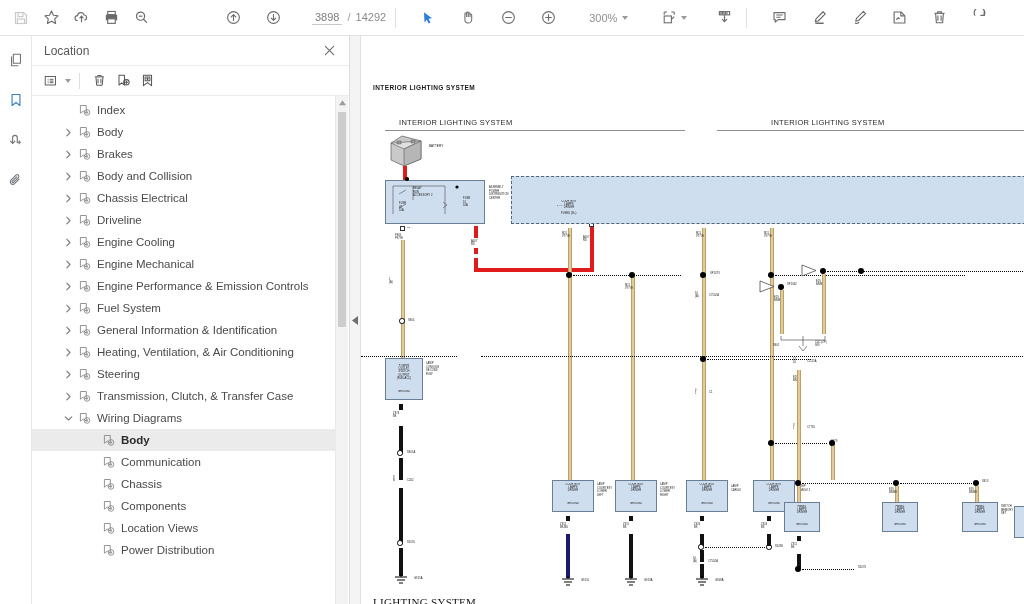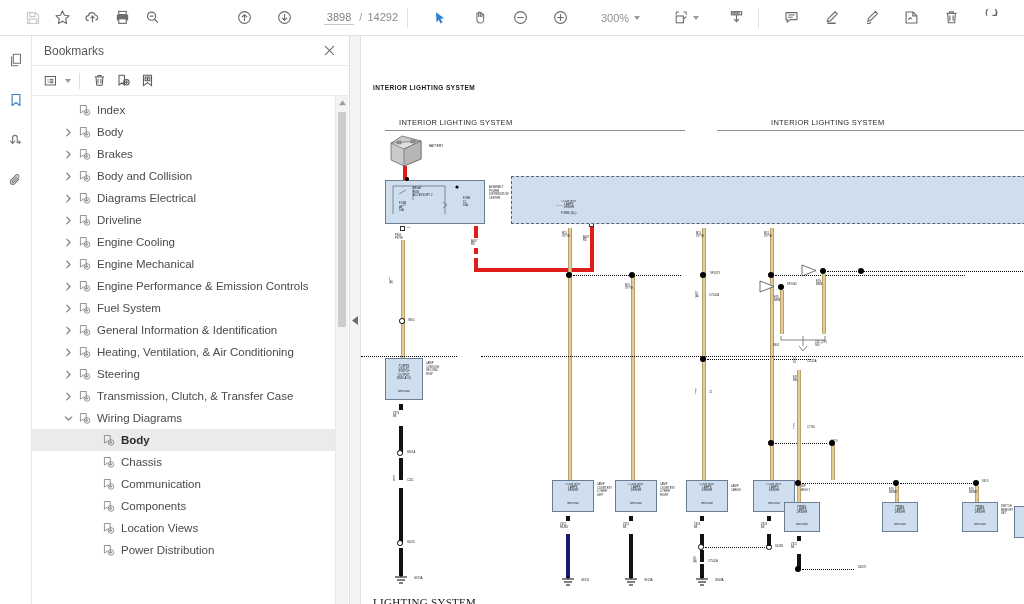--- a/index.html
+++ b/index.html
@@ -15,21 +15,20 @@
 
   
   .toolbar {
     height: 36px; min-height: 36px;
     background: #ffffff;
     border-bottom: 1px solid #e2e2e2;
     display: flex; align-items: center;
     padding: 12px 6px;
     position: relative;
     z-index: 20;
-    justify-content: center;
   }
   .tb-btn {
     width: 30px; height: 28px;
     display: flex; align-items: center; justify-content: center;
     cursor: pointer; border-radius: 3px;
     color: #6b6b6b;
   }
   .tb-btn.disabled { color: #c9c9c9; cursor: default; }
   .tb-btn.active { color: #2b7fd6; }
   .tb-btn svg { display: block; }
@@ -425,21 +424,21 @@
       </div>
       <div class="rail-btn" title="Attachments">
         <svg width="16" height="16" viewBox="0 0 18 18" fill="none" stroke="currentColor" stroke-width="1.2" stroke-linecap="round">
           <path d="M12.4 8.1l-5 5a2.8 2.8 0 11-4-4l5.6-5.6a1.9 1.9 0 012.7 2.7l-5.5 5.5a.95.95 0 11-1.35-1.35l5-5"></path>
         </svg>
       </div>
     </div>
 
     <div class="panel">
       <div class="panel-head">
-        <span class="panel-title">Bookmarks</span>
+        <span class="panel-title">Location</span>
         <span class="panel-close" title="Close">
           <svg width="11" height="11" viewBox="0 0 12 12" stroke="currentColor" stroke-width="1.25" stroke-linecap="round">
             <path d="M1.5 1.5l9 9M10.5 1.5l-9 9"></path>
           </svg>
         </span>
       </div>
 
       <div class="panel-tools">
         <span class="pt-btn" title="Options">
           <svg width="15" height="14" viewBox="0 0 17 15" fill="none" stroke="currentColor" stroke-width="1.05">
@@ -539,21 +538,21 @@
                   <path d="M1.8 1.2L5 4.5 1.8 7.8"></path>
                 </svg>
               </span>
               <span class="bmk-ico">
                 <svg width="13" height="13" viewBox="0 0 14 14" fill="none" stroke="currentColor" stroke-width="1">
                   <path d="M2.6 1.6h6.3v8.3L5.75 7.6 2.6 9.9z"></path>
                   <circle cx="9.7" cy="9.1" r="3"></circle>
                   <path d="M8.3 9.1h2.8M9.7 7.7v2.8" stroke-width=".85"></path>
                 </svg>
               </span>
-              <span>Diagrams Electrical</span>
+              <span>Chassis Electrical</span>
             </div>
             <div class="tnode lvl0">
               <span class="tw">
                 <svg width="7" height="9" viewBox="0 0 7 9" fill="none" stroke="currentColor" stroke-width="1.1" stroke-linecap="round" stroke-linejoin="round">
                   <path d="M1.8 1.2L5 4.5 1.8 7.8"></path>
                 </svg>
               </span>
               <span class="bmk-ico">
                 <svg width="13" height="13" viewBox="0 0 14 14" fill="none" stroke="currentColor" stroke-width="1">
                   <path d="M2.6 1.6h6.3v8.3L5.75 7.6 2.6 9.9z"></path>
@@ -711,32 +710,32 @@
             </div>
             <div class="tnode lvl1">
               <span class="tw"></span>
               <span class="bmk-ico">
                 <svg width="13" height="13" viewBox="0 0 14 14" fill="none" stroke="currentColor" stroke-width="1">
                   <path d="M2.6 1.6h6.3v8.3L5.75 7.6 2.6 9.9z"></path>
                   <circle cx="9.7" cy="9.1" r="3"></circle>
                   <path d="M8.3 9.1h2.8M9.7 7.7v2.8" stroke-width=".85"></path>
                 </svg>
               </span>
-              <span>Chassis</span>
+              <span>Communication</span>
             </div>
             <div class="tnode lvl1">
               <span class="tw"></span>
               <span class="bmk-ico">
                 <svg width="13" height="13" viewBox="0 0 14 14" fill="none" stroke="currentColor" stroke-width="1">
                   <path d="M2.6 1.6h6.3v8.3L5.75 7.6 2.6 9.9z"></path>
                   <circle cx="9.7" cy="9.1" r="3"></circle>
                   <path d="M8.3 9.1h2.8M9.7 7.7v2.8" stroke-width=".85"></path>
                 </svg>
               </span>
-              <span>Communication</span>
+              <span>Chassis</span>
             </div>
             <div class="tnode lvl1">
               <span class="tw"></span>
               <span class="bmk-ico">
                 <svg width="13" height="13" viewBox="0 0 14 14" fill="none" stroke="currentColor" stroke-width="1">
                   <path d="M2.6 1.6h6.3v8.3L5.75 7.6 2.6 9.9z"></path>
                   <circle cx="9.7" cy="9.1" r="3"></circle>
                   <path d="M8.3 9.1h2.8M9.7 7.7v2.8" stroke-width=".85"></path>
                 </svg>
               </span>

